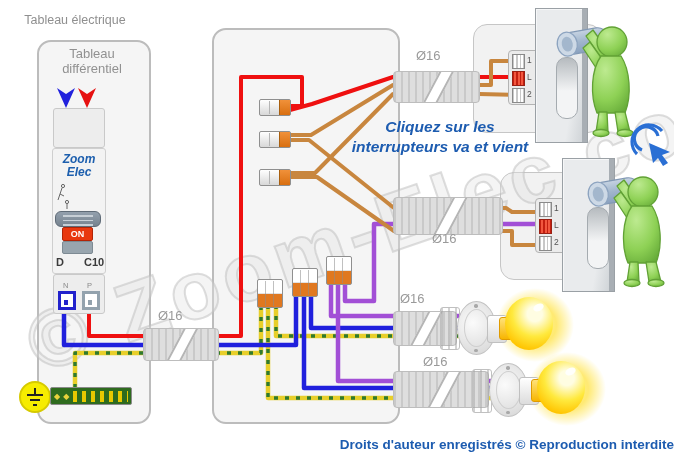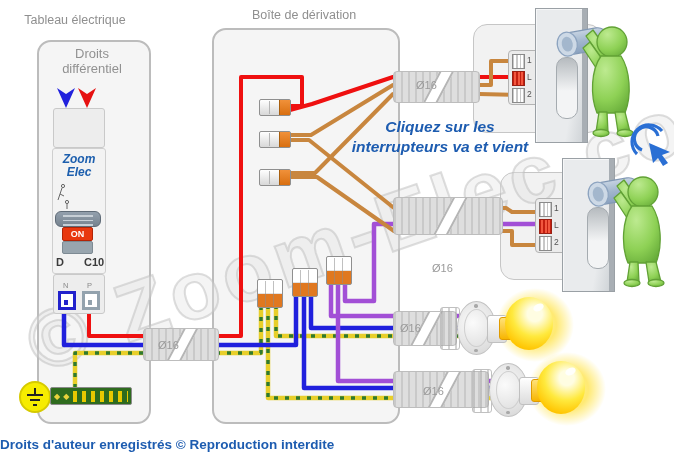--- a/index.html
+++ b/index.html
@@ -13,21 +13,21 @@
   .subtitle{position:absolute;color:#919191;font-size:13px;line-height:15px;text-align:center;}
   
   .watermark{position:absolute;left:30px;top:300px;width:820px;font-size:82px;font-weight:bold;
              letter-spacing:5px;color:rgba(225,225,225,0.38);-webkit-text-stroke:2px rgba(190,190,190,0.5);
              transform:rotate(-19deg);transform-origin:0 50%;white-space:nowrap;pointer-events:none;}
   
   .conduit{position:absolute;background:repeating-linear-gradient(90deg,#c9c9c9 0 2px,#dedede 2px 7px);
            border:1.5px solid #bdbdbd;border-radius:4px;overflow:hidden;}
   .slash{position:absolute;top:-6px;bottom:-6px;width:9px;background:#fff;
          border-left:2px solid #b5b5b5;border-right:2px solid #b5b5b5;transform:rotate(28deg);}
-  .c-label{position:absolute;color:#9a9a9a;font-size:11px;margin-top:31px;}
+  .c-label{position:absolute;color:#9a9a9a;font-size:13px;}
   
   .stub{position:absolute;background:repeating-linear-gradient(90deg,rgba(165,165,165,.5) 0 2px,rgba(255,255,255,0) 2px 7px);
         border:1.5px solid #c0c0c0;border-radius:3px;}
   
   .brk-box{position:absolute;background:#ededed;border:1.5px solid #c9c9c9;border-radius:3px;}
   .brk-body{position:absolute;background:#f3f3f3;border:1.5px solid #cfcfcf;border-radius:3px;}
   .brand{position:absolute;color:#1d5fae;font-weight:bold;font-style:italic;font-size:12px;line-height:13px;text-align:center;width:100%;}
   .toggle{position:absolute;background:linear-gradient(180deg,#93a0ad,#76838f);border:1px solid #5f6b77;border-radius:6px;}
   .toggle i{display:block;height:1.5px;background:#c7cfd6;margin:3px 7px 0 7px;}
   .onbtn{position:absolute;background:#e8380f;border:1px solid #b22406;color:#fff;font-weight:bold;font-size:9px;
@@ -72,46 +72,45 @@
   .screw{position:absolute;width:3.5px;height:3.5px;border-radius:50%;background:#a8a8a8;}
   .socket{position:absolute;background:linear-gradient(180deg,#ffffff,#dcdcdc);border:1.5px solid #c0c0c0;border-radius:3px;}
   .neck{position:absolute;background:linear-gradient(180deg,#ffe27a,#f7b500);border:1px solid #e09b00;border-radius:3px;}
   .glow{position:absolute;border-radius:50%;background:radial-gradient(closest-side,rgba(255,244,130,.95),rgba(255,216,0,.55) 55%,rgba(255,216,0,0));}
   .glass{position:absolute;border-radius:50%;background:radial-gradient(circle at 62% 32%,#fffde2 0 16%,#ffe93d 48%,#ffc400 78%,#f0a300);}
   .glass::before{content:"";position:absolute;left:58%;top:14%;width:11px;height:7px;border-radius:50%;
                  background:rgba(255,255,255,.9);transform:rotate(-25deg);}
   
   .instruction{position:absolute;color:#1d5cb0;font-weight:bold;font-style:italic;font-size:15.5px;
                line-height:20px;text-align:center;}
-  .copyright{position:absolute;left:0;top:437px;width:674px;text-align:left;color:#1d5cb0;font-weight:bold;font-size:13.5px;}
+  .copyright{position:absolute;left:0;top:437px;width:674px;text-align:right;color:#1d5cb0;font-weight:bold;font-size:13.5px;}
   
   .logo{position:absolute;left:577px;top:420px;width:95px;height:39px;background:#fff;border:1.5px solid #d4d4d4;border-radius:6px;}
   .logo-name{position:absolute;left:23px;top:5px;color:#2f6fc0;font-weight:bold;font-size:13px;font-style:italic;
              text-shadow:0 0 1px #fff,1px 1px 0 #bcd6f2;}
   .logo-tag{position:absolute;left:38px;top:22px;background:#3d7bc8;color:#cfe6ff;font-size:7.5px;font-weight:bold;
             padding:1.5px 5px;border-radius:4px;font-style:italic;}
   .logo-ring{position:absolute;left:18px;top:2px;width:18px;height:18px;border:1.5px solid #9db8d4;border-radius:50%;}
 </style>
 </head>
 <body>
 
 <div class="canvas">
 
   <div class="panel-title" style="left:10px;top:13px;width:130px;">Tableau électrique</div>
-  <div class="panel-title" style="left:212px;top:8px;width:184px;">Boîte de dérivation</div>
 
   <div class="panel" style="left:37px;top:40px;width:110px;height:380px;"></div>
   <div class="panel" style="left:212px;top:28px;width:184px;height:392px;"></div>
   <div class="subpanel" style="left:473px;top:24px;width:127px;height:107px;"></div>
   <div class="subpanel" style="left:500px;top:172px;width:112px;height:106px;"></div>
 
   <div class="watermark">© Zoom-Elec.com</div>
 
   <div class="subtitle" style="left:37px;top:46px;width:110px;">
-    <span>Droits</span><br>
+    <span>Tableau</span><br>
     <span>différentiel</span>
   </div>
 
   <svg class="abs" style="left:55px;top:86px;" width="46" height="24">
     <path d="M2,2 L11,8 L20,2 L11,22 Z" fill="#2222dd"></path>
     <path d="M23,2 L32,8 L41,2 L32,22 Z" fill="#e61111"></path>
   </svg>
 
   <svg class="abs" style="left:0;top:0;" width="674" height="461">
     <g fill="none" stroke-linejoin="round">

